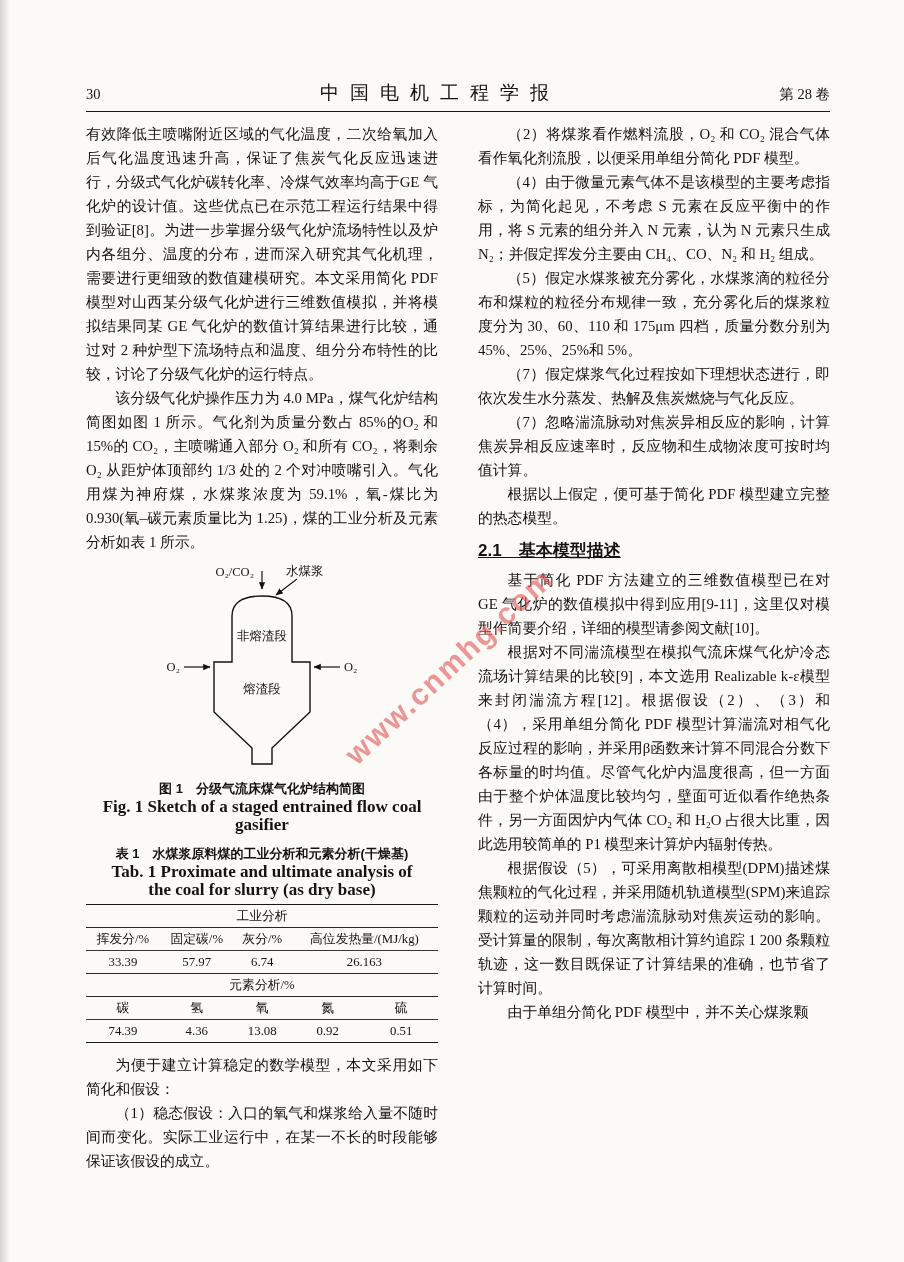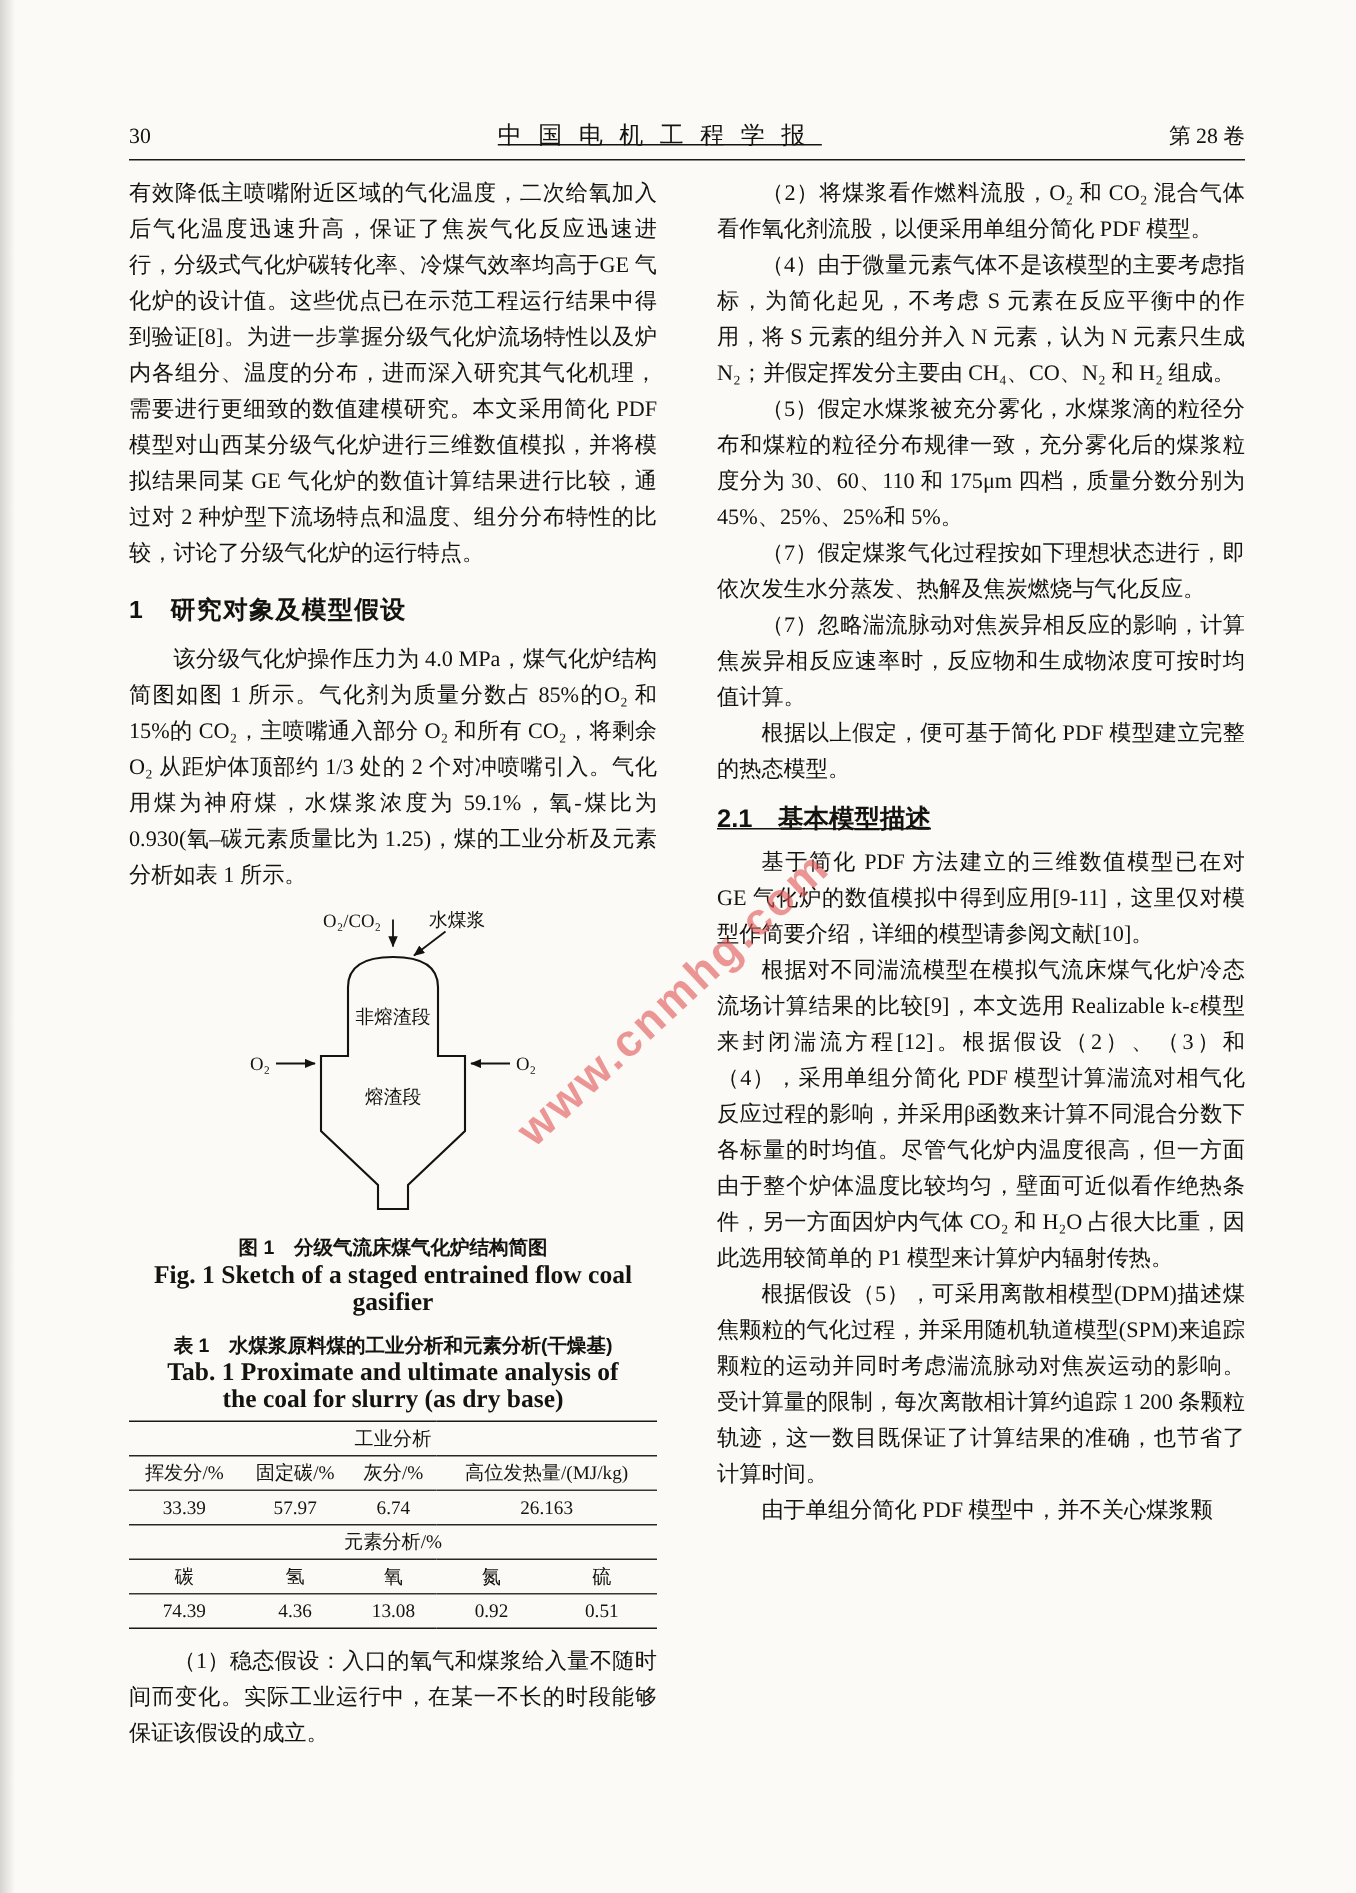--- a/index.html
+++ b/index.html
@@ -17,21 +17,21 @@
     background:linear-gradient(to right, rgba(40,35,30,.18), rgba(40,35,30,0));
     pointer-events:none;
   }
   .page { position:absolute; inset:0; padding:80px 74px 28px 86px; }
 
   .pg-header {
     display:flex; align-items:baseline; justify-content:space-between;
     font-size:15px; padding-bottom:5px;
     border-bottom:1.6px solid #1c1815;
   }
-  .pg-header .journal { letter-spacing:11px; font-size:16px;text-decoration:underline; }
+  .pg-header .journal { letter-spacing:11px; font-size:19px; }
   .pg-header .pgnum, .pg-header .volnum { font-size:14.5px;text-align:center; }
 
   .columns { display:flex; gap:40px; margin-top:10px; }
   .col { flex:1 1 0; min-width:0; font-size:14.8px; line-height:24px; text-align:justify; }
   .col p { text-indent:2em; }
   .col p.noindent { text-indent:0; }
 
   h2.sec {
     font-family:"Liberation Sans","DejaVu Sans",sans-serif;
     font-size:16.5px; font-weight:bold;
@@ -89,21 +89,20 @@
     <span class="pgnum">30</span>
     <span class="journal">中国电机工程学报</span>
     <span class="volnum">第 28 卷</span>
   </div>
 
   <div class="columns">
 
     <div class="col">
       <p class="noindent">有效降低主喷嘴附近区域的气化温度，二次给氧加入后气化温度迅速升高，保证了焦炭气化反应迅速进行，分级式气化炉碳转化率、冷煤气效率均高于GE 气化炉的设计值。这些优点已在示范工程运行结果中得到验证[8]。为进一步掌握分级气化炉流场特性以及炉内各组分、温度的分布，进而深入研究其气化机理，需要进行更细致的数值建模研究。本文采用简化 PDF 模型对山西某分级气化炉进行三维数值模拟，并将模拟结果同某 GE 气化炉的数值计算结果进行比较，通过对 2 种炉型下流场特点和温度、组分分布特性的比较，讨论了分级气化炉的运行特点。</p>
 
-      <h2 class="sec">1　研究对象及模型假设</h2>
 
       <p>该分级气化炉操作压力为 4.0 MPa，煤气化炉结构简图如图 1 所示。气化剂为质量分数占 85%的O₂ 和 15%的 CO₂，主喷嘴通入部分 O₂ 和所有 CO₂，将剩余 O₂ 从距炉体顶部约 1/3 处的 2 个对冲喷嘴引入。气化用煤为神府煤，水煤浆浓度为 59.1%，氧-煤比为 0.930(氧–碳元素质量比为 1.25)，煤的工业分析及元素分析如表 1 所示。</p>
 
       <figure class="gasifier">
         <svg class="fig-svg" viewBox="0 0 252 210" width="252" height="210">
           <defs>
             <marker id="arrow" viewBox="0 0 8 8" markerWidth="7" markerHeight="7" refX="6.5" refY="3" orient="auto">
               <path d="M0,0 L7,3 L0,6 Z" fill="#151210"></path>
             </marker>
           </defs>
@@ -161,20 +160,21 @@
           <tr>
             <td>74.39</td>
             <td>4.36</td>
             <td>13.08</td>
             <td>0.92</td>
             <td>0.51</td>
           </tr>
         </tbody>
       </table>
 
+      <p>为便于建立计算稳定的数学模型，本文采用如下简化和假设：</p>
       <p>（1）稳态假设：入口的氧气和煤浆给入量不随时间而变化。实际工业运行中，在某一不长的时段能够保证该假设的成立。</p>
     </div>
 
     <div class="col">
       <p>（2）将煤浆看作燃料流股，O₂ 和 CO₂ 混合气体看作氧化剂流股，以便采用单组分简化 PDF 模型。</p>
       <p>（4）由于微量元素气体不是该模型的主要考虑指标，为简化起见，不考虑 S 元素在反应平衡中的作用，将 S 元素的组分并入 N 元素，认为 N 元素只生成 N₂；并假定挥发分主要由 CH₄、CO、N₂ 和 H₂ 组成。</p>
       <p>（5）假定水煤浆被充分雾化，水煤浆滴的粒径分布和煤粒的粒径分布规律一致，充分雾化后的煤浆粒度分为 30、60、110 和 175μm 四档，质量分数分别为 45%、25%、25%和 5%。</p>
       <p>（7）假定煤浆气化过程按如下理想状态进行，即依次发生水分蒸发、热解及焦炭燃烧与气化反应。</p>
       <p>（7）忽略湍流脉动对焦炭异相反应的影响，计算焦炭异相反应速率时，反应物和生成物浓度可按时均值计算。</p>
       <p>根据以上假定，便可基于简化 PDF 模型建立完整的热态模型。</p>

